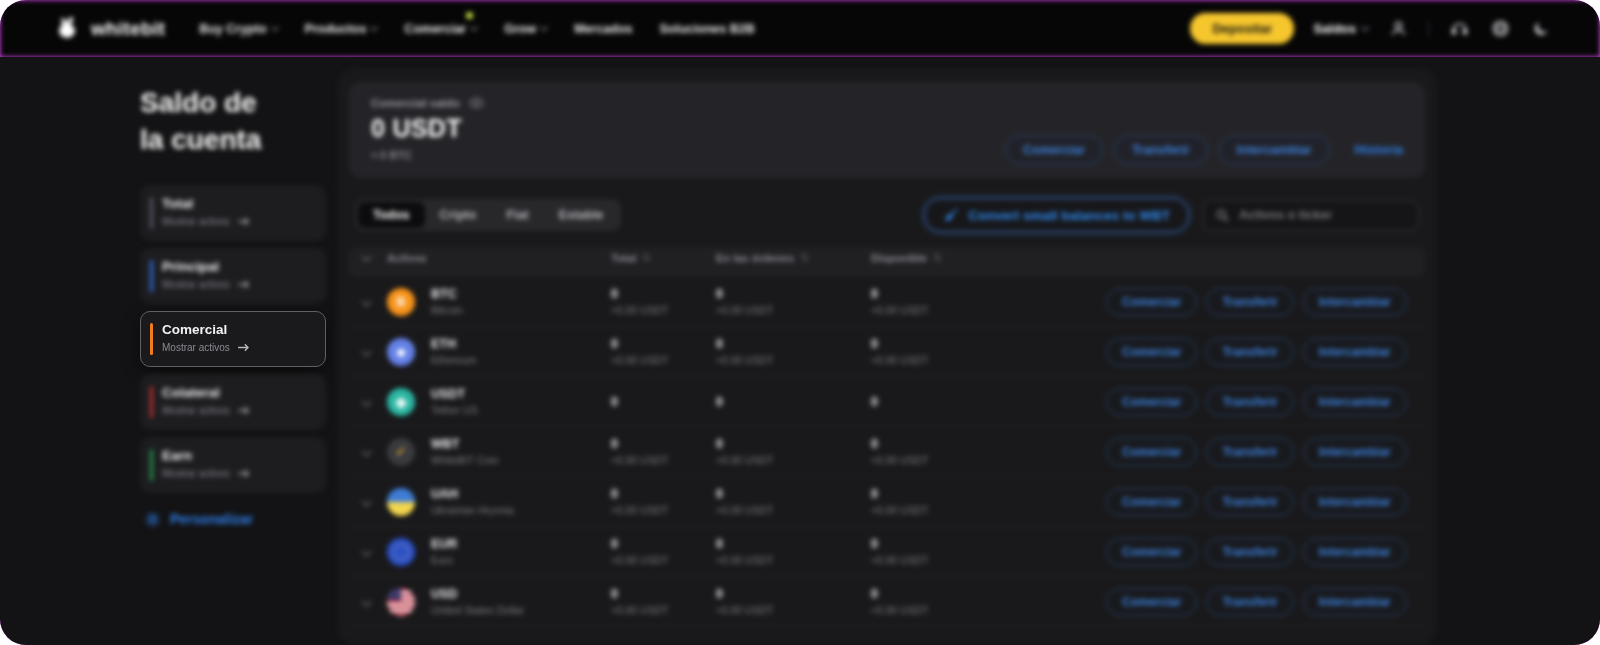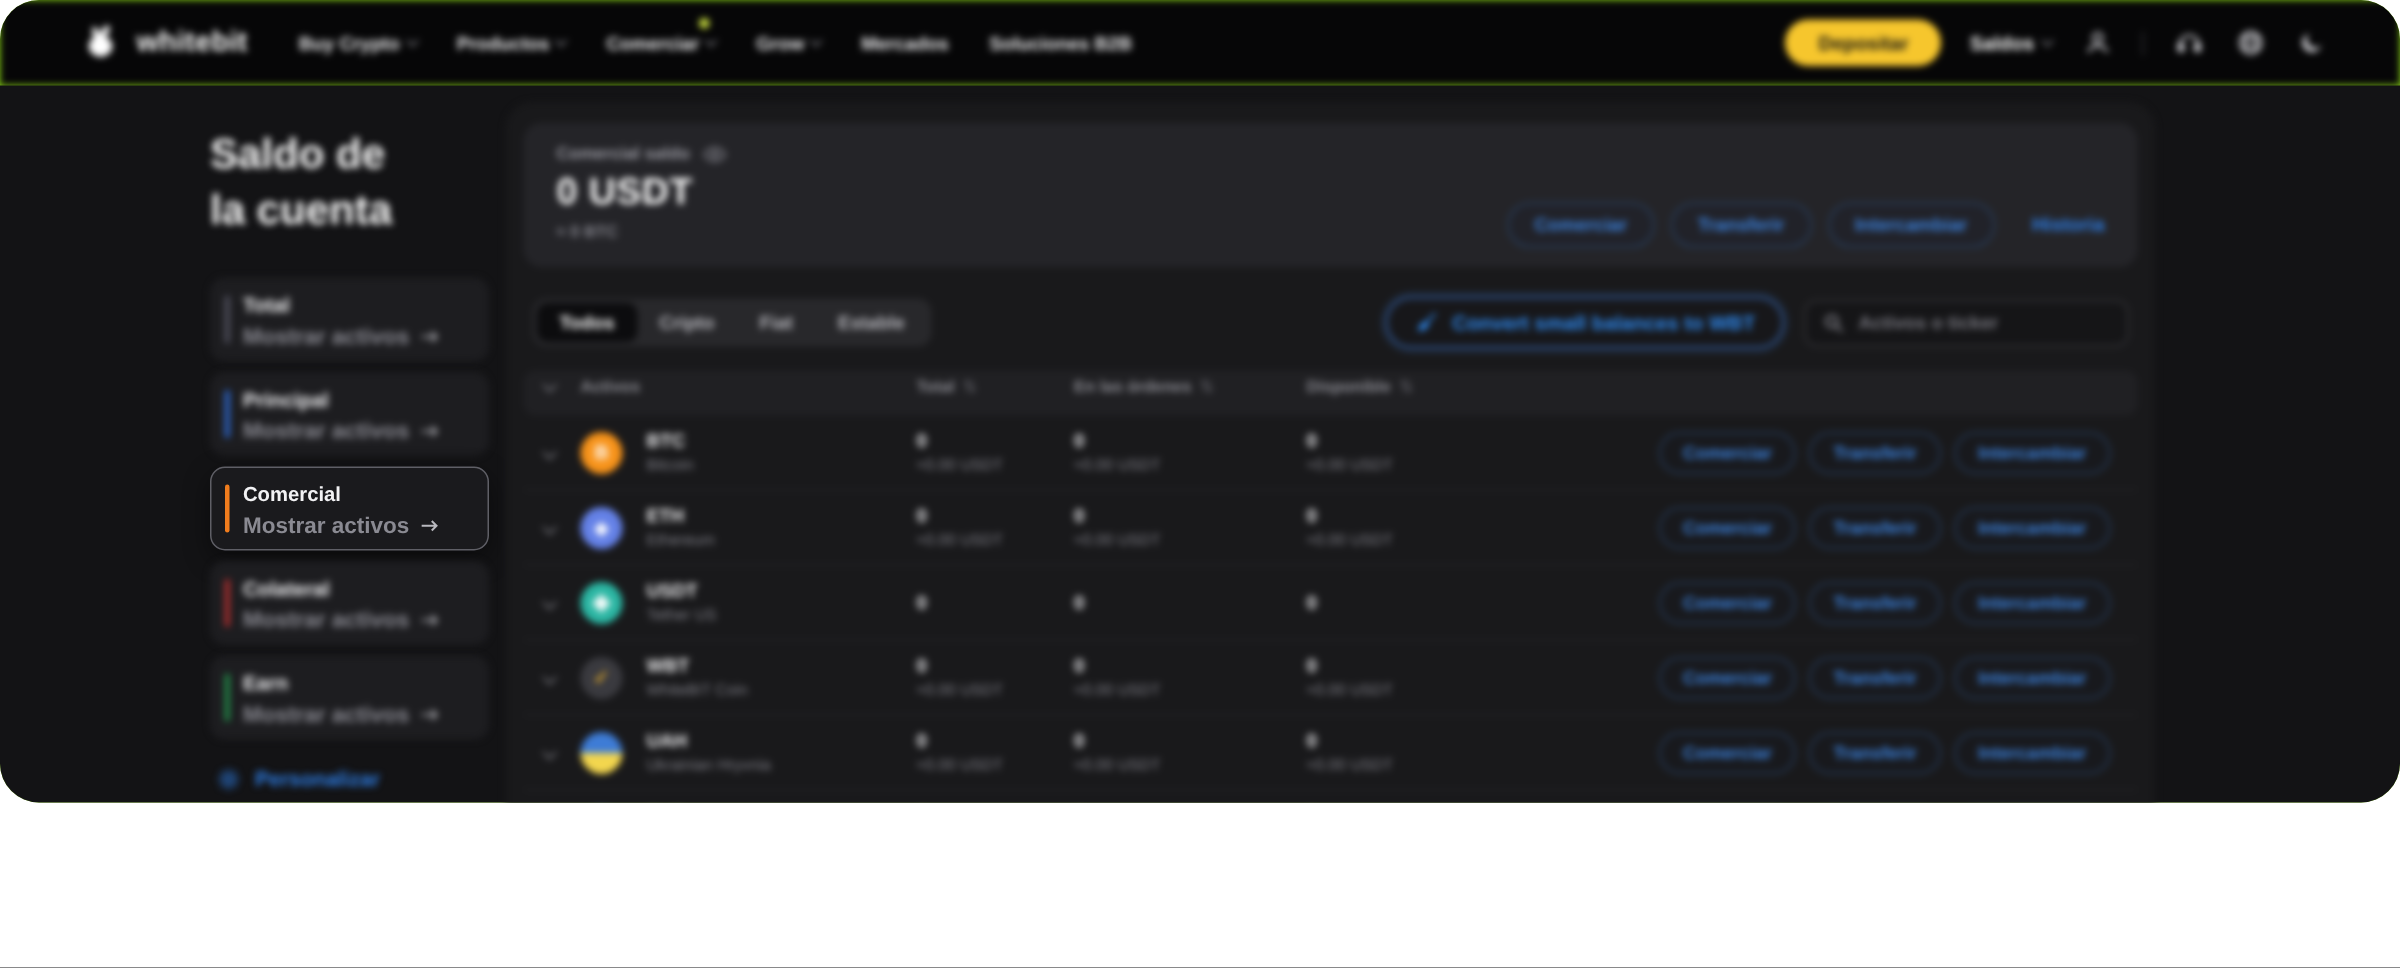--- a/index.html
+++ b/index.html
@@ -1,18 +1,18 @@
 <!DOCTYPE html>
 <html><head>
 <meta charset="utf-8">
 <style>
   * { margin:0; padding:0; box-sizing:border-box; }
   body { background:#ffffff; font-family:"Liberation Sans", sans-serif; width:1600px; height:645px; overflow:hidden; }
 
-  .screen { position:relative; width:1600px; height:535px; background:#84cc16; border-radius:26px; overflow:hidden; }
+  .screen { position:relative; width:1600px; height:645px; background:#d946ef; border-radius:26px; overflow:hidden; }
 
   .blur { filter: blur(2.5px); }
 
   
   .topnav { height:57px; background:#060607; display:flex; align-items:center; padding:0 48px 0 52px; }
   .brand { display:flex; align-items:center; gap:9px; }
   .brand-name { color:#fff; font-weight:700; font-size:19px; letter-spacing:.3px; }
   .nav-items { display:flex; gap:27px; margin-left:34px; }
   .nav-item { position:relative; display:flex; align-items:center; gap:5px; color:#ececee; font-size:12.5px; font-weight:700; cursor:pointer; }
   .caret { width:6px; height:6px; border-right:1.6px solid #9a9aa2; border-bottom:1.6px solid #9a9aa2; transform:rotate(45deg); margin-top:-3px; }
@@ -27,21 +27,21 @@
   .page { position:relative; height:588px; background:#131315; }
 
   
   .sidebar { position:absolute; left:140px; top:0; width:186px; }
   .sidebar-title { margin-top:28px; color:#fafafa; font-size:28px; font-weight:700; line-height:1.32; }
   .acct-cards { margin-top:26px; display:flex; flex-direction:column; gap:7px; }
   .acct-card { position:relative; height:56px; background:#1d1d20; border:1.5px solid transparent; border-radius:10px; padding:10px 12px 10px 21px; cursor:pointer; }
   .acct-card.active { background:#1a1a1d; border-color:#5f5f66; box-shadow:0 6px 18px rgba(0,0,0,.45); }
   .accent { position:absolute; left:9px; top:11px; bottom:11px; width:3px; border-radius:2px; background:#565664; }
   .acct-title { color:#f2f2f4; font-size:13.5px; font-weight:700; }
-  .acct-sub { display:flex; align-items:center; gap:7px; margin-top:5px; color:#8a8a92; font-size:15px;font-weight:bold; }
+  .acct-sub { display:flex; align-items:center; gap:7px; margin-top:5px; color:#8a8a92; font-size:10px; }
   .personalizar { display:flex; align-items:center; gap:9px; margin-top:18px; margin-left:4px; color:#2e7fe8; font-size:14px; font-weight:700; cursor:pointer; }
 
   
   .main { position:absolute; left:337px; top:11px; width:1100px; height:577px; background:#19191b; border-radius:18px; padding:14px 12px; overflow:hidden; }
 
   .balance-card { height:96px; background:#242428; border-radius:12px; padding:15px 22px 0 22px; display:flex; justify-content:space-between; }
   .bc-label-row { display:flex; align-items:center; gap:9px; }
   .bc-label { color:#9a9aa2; font-size:11.5px; font-weight:700; }
   .bc-amount { color:#fff; font-size:25px; font-weight:700; margin-top:5px; letter-spacing:.3px; }
   .bc-approx { color:#86868e; font-size:11px; margin-top:6px; font-weight:700; }

